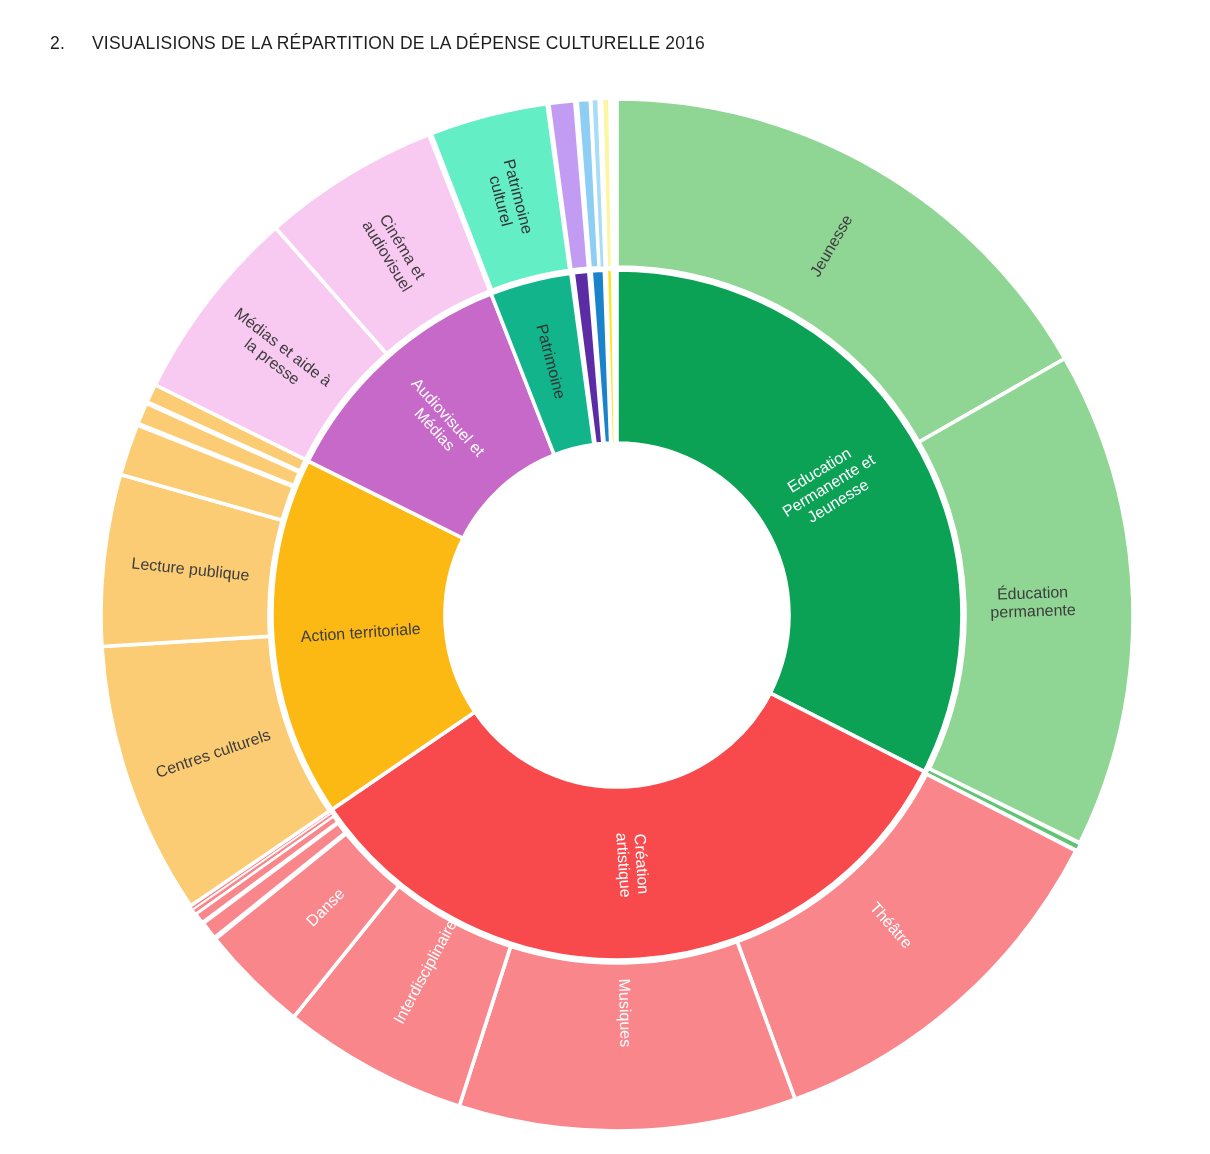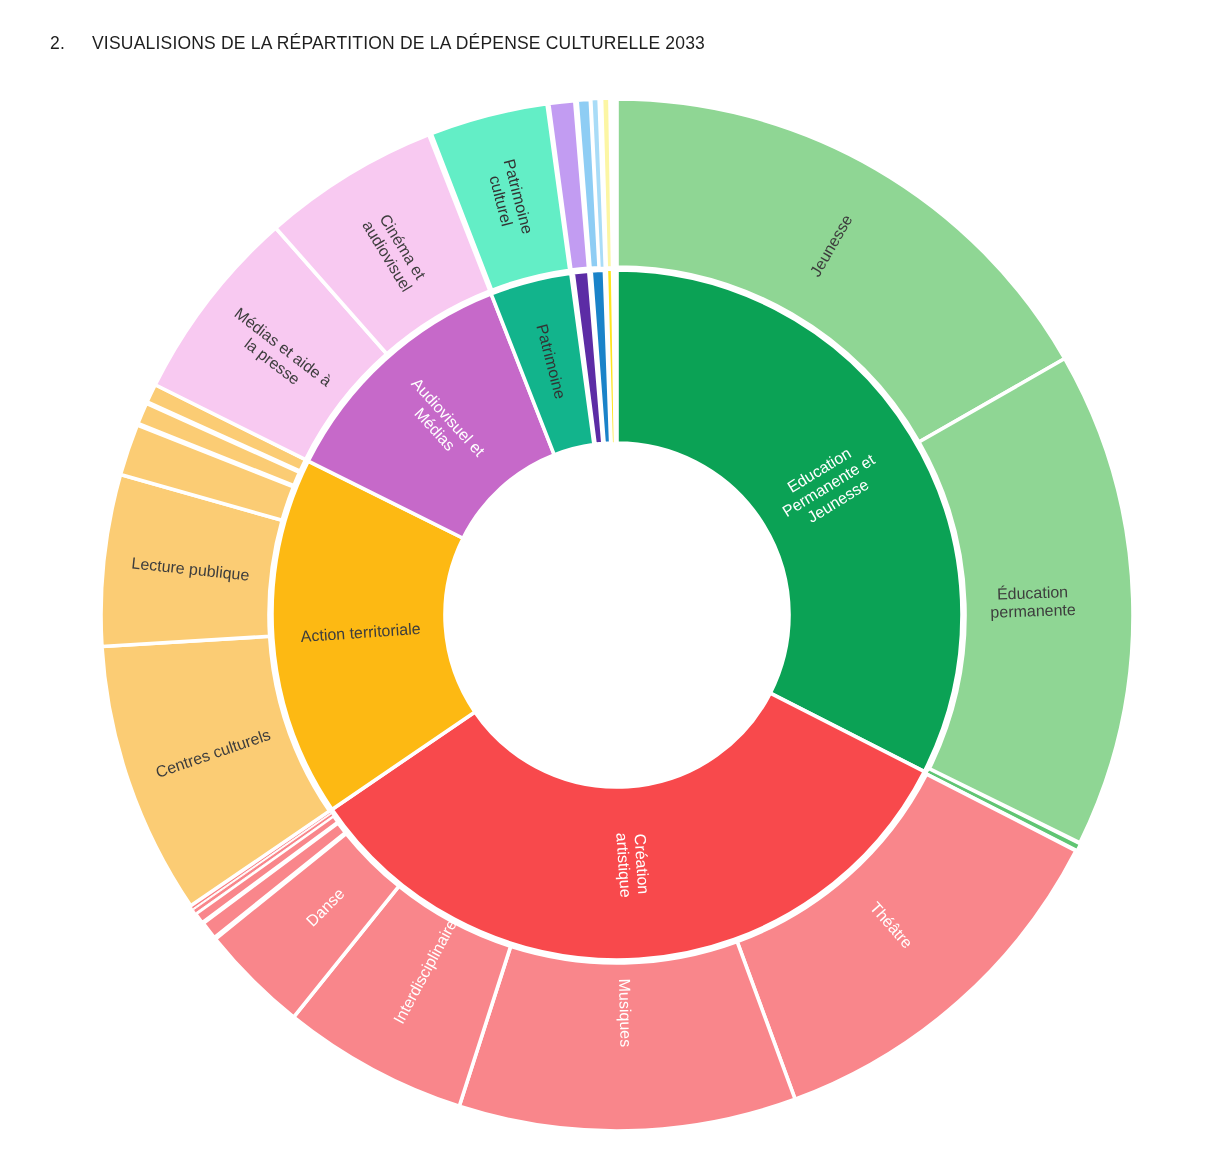--- a/index.html
+++ b/index.html
@@ -25,21 +25,21 @@
   }
   .chart-wrap { position: absolute; left: 0; top: 0; width: 1210px; height: 1154px; }
   svg text { font-family: "Liberation Sans", sans-serif; font-size: 16px; }
 </style>
 </head>
 <body>
 
 <div class="page">
   <div class="doc-title">
     <span>2.</span>
-    <span>VISUALISIONS DE LA RÉPARTITION DE LA DÉPENSE CULTURELLE 2033</span>
+    <span>VISUALISIONS DE LA RÉPARTITION DE LA DÉPENSE CULTURELLE 2016</span>
   </div>
   <div class="chart-wrap">
     <svg width="1210" height="1154" viewBox="0 0 1210 1154" xmlns="http://www.w3.org/2000/svg">
         <path d="M 617.00 270.00 A 345 345 0 0 1 924.40 771.63 L 770.25 693.09 A 172 172 0 0 0 617.00 443.00 Z" fill="#0ba255" stroke="#ffffff" stroke-width="3.60" stroke-linejoin="round"></path>
         <path d="M 924.40 771.63 A 345 345 0 0 1 332.00 809.42 L 474.91 711.93 A 172 172 0 0 0 770.25 693.09 Z" fill="#f8494c" stroke="#ffffff" stroke-width="3.60" stroke-linejoin="round"></path>
         <path d="M 332.00 809.42 A 345 345 0 0 1 308.25 461.06 L 463.07 538.25 A 172 172 0 0 0 474.91 711.93 Z" fill="#fdb913" stroke="#ffffff" stroke-width="3.60" stroke-linejoin="round"></path>
         <path d="M 308.25 461.06 A 345 345 0 0 1 491.12 293.79 L 554.24 454.86 A 172 172 0 0 0 463.07 538.25 Z" fill="#c669c9" stroke="#ffffff" stroke-width="3.60" stroke-linejoin="round"></path>
         <path d="M 491.12 293.79 A 345 345 0 0 1 570.77 273.11 L 593.95 444.55 A 172 172 0 0 0 554.24 454.86 Z" fill="#12b48c" stroke="#ffffff" stroke-width="3.60" stroke-linejoin="round"></path>
         <path d="M 573.16 272.80 A 345 345 0 0 1 588.73 271.16 L 602.91 443.58 A 172 172 0 0 0 595.14 444.39 Z" fill="#5c2ca5" stroke="#ffffff" stroke-width="3.60" stroke-linejoin="round"></path>
         <path d="M 591.13 270.97 A 345 345 0 0 1 604.36 270.23 L 610.70 443.12 A 172 172 0 0 0 604.10 443.48 Z" fill="#1a83c9" stroke="#ffffff" stroke-width="3.60" stroke-linejoin="round"></path>

